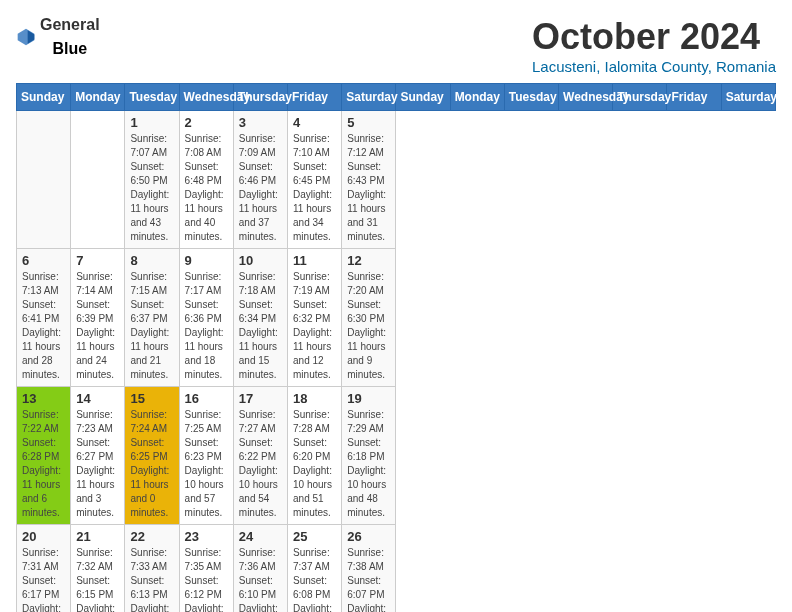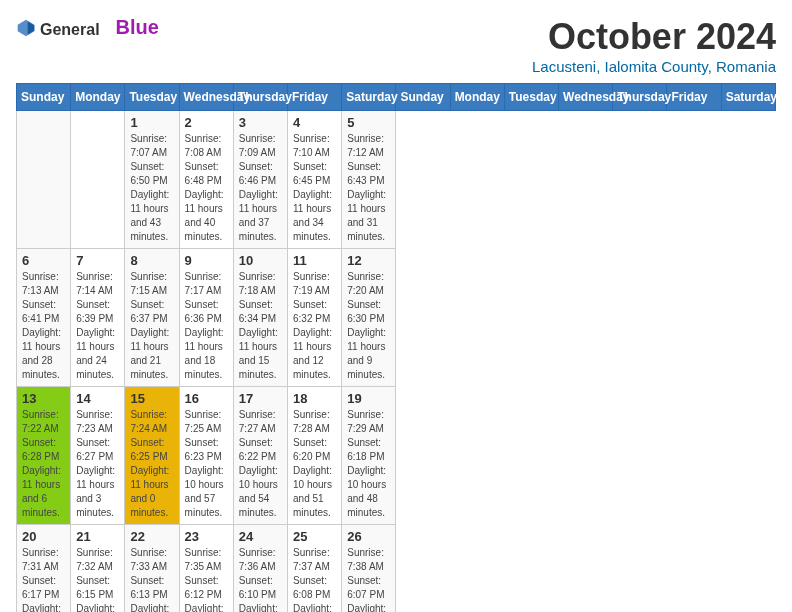--- a/index.html
+++ b/index.html
@@ -20,30 +20,30 @@
       display: flex;
       align-items: center;
       gap: 4px;
     }
     .logo-text-general {
       font-size: 16px;
       font-weight: bold;
       color: #333;
     }
     .logo-text-blue {
-      font-size: 20px;
-      font-weight: bold;
-      color: #a21caf;
+      font-size: 16px;
+      font-weight: bold;
+      color: #000000;
     }
     .logo-icon {
       width: 20px;
       height: 20px;
     }
     .title-block {
-      text-align: right;
+      text-align: left;
     }
     .month-title {
       font-size: 36px;
       font-weight: bold;
       color: #333;
     }
     .location-title {
       font-size: 15px;
       color: #0369a1;
     }
@@ -102,21 +102,21 @@
 </head>
 <body>
 
 <div class="header">
   <div class="logo">
     <svg class="logo-icon" viewBox="0 0 24 24" width="28" height="28">
       <polygon points="12,2 22,8 22,16 12,22 2,16 2,8" fill="#3a7abf" opacity="0.85"></polygon>
       <polygon points="14,4 22,9 22,15 14,20" fill="#1a5a9f"></polygon>
     </svg>
     <div>
-      <div style="display:flex;align-items:flex-end;gap:16px;">
+      <div style="display:flex;align-items:center;gap:6px;flex-direction:column;">
         <span class="logo-text-general">General</span>
         <span class="logo-text-blue">Blue</span>
       </div>
     </div>
   </div>
   <div class="title-block">
     <div class="month-title">October 2024</div>
     <div class="location-title">Lacusteni, Ialomita County, Romania</div>
   </div>
 </div>

